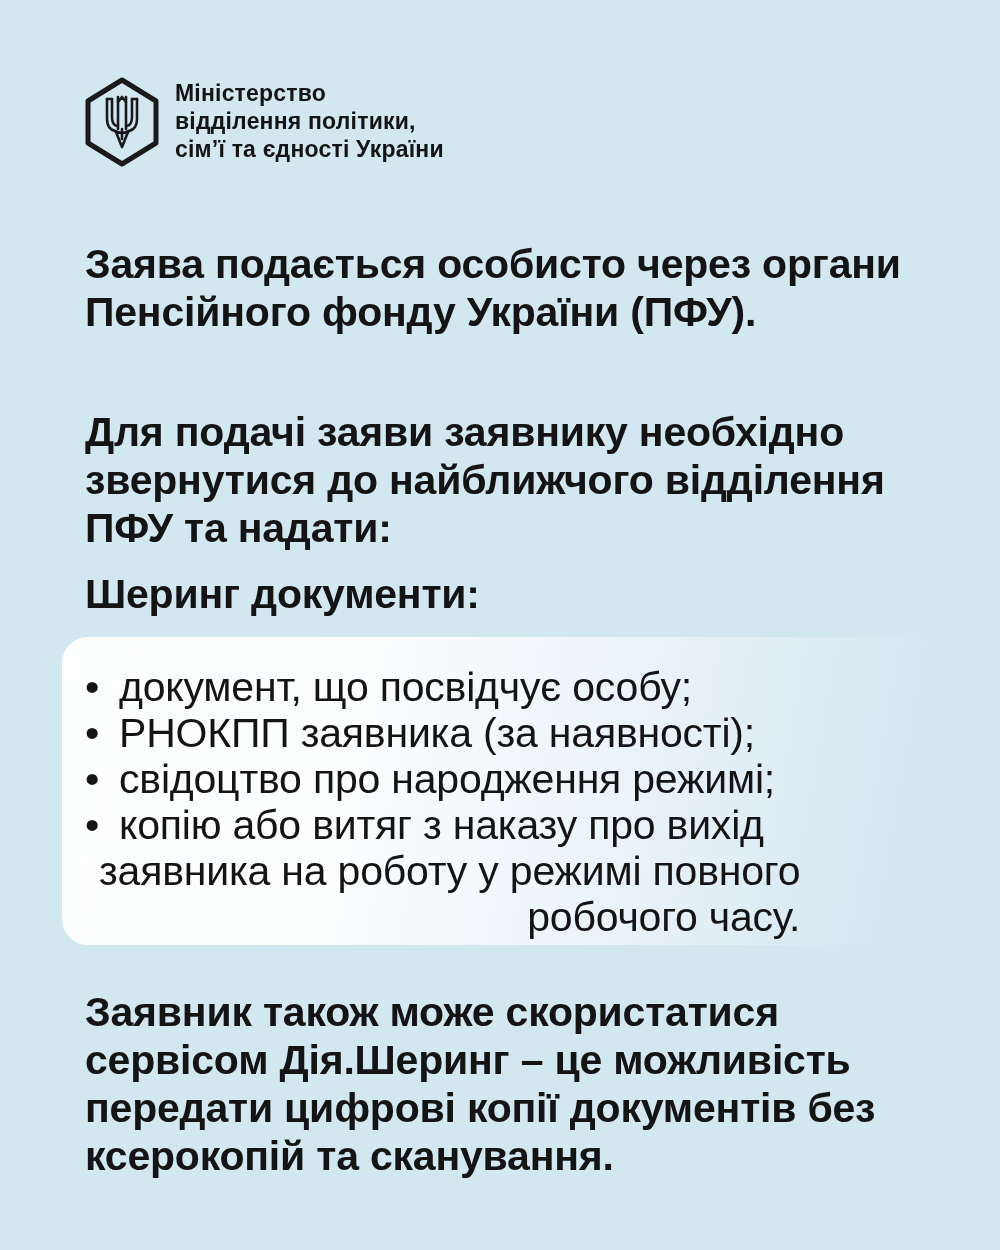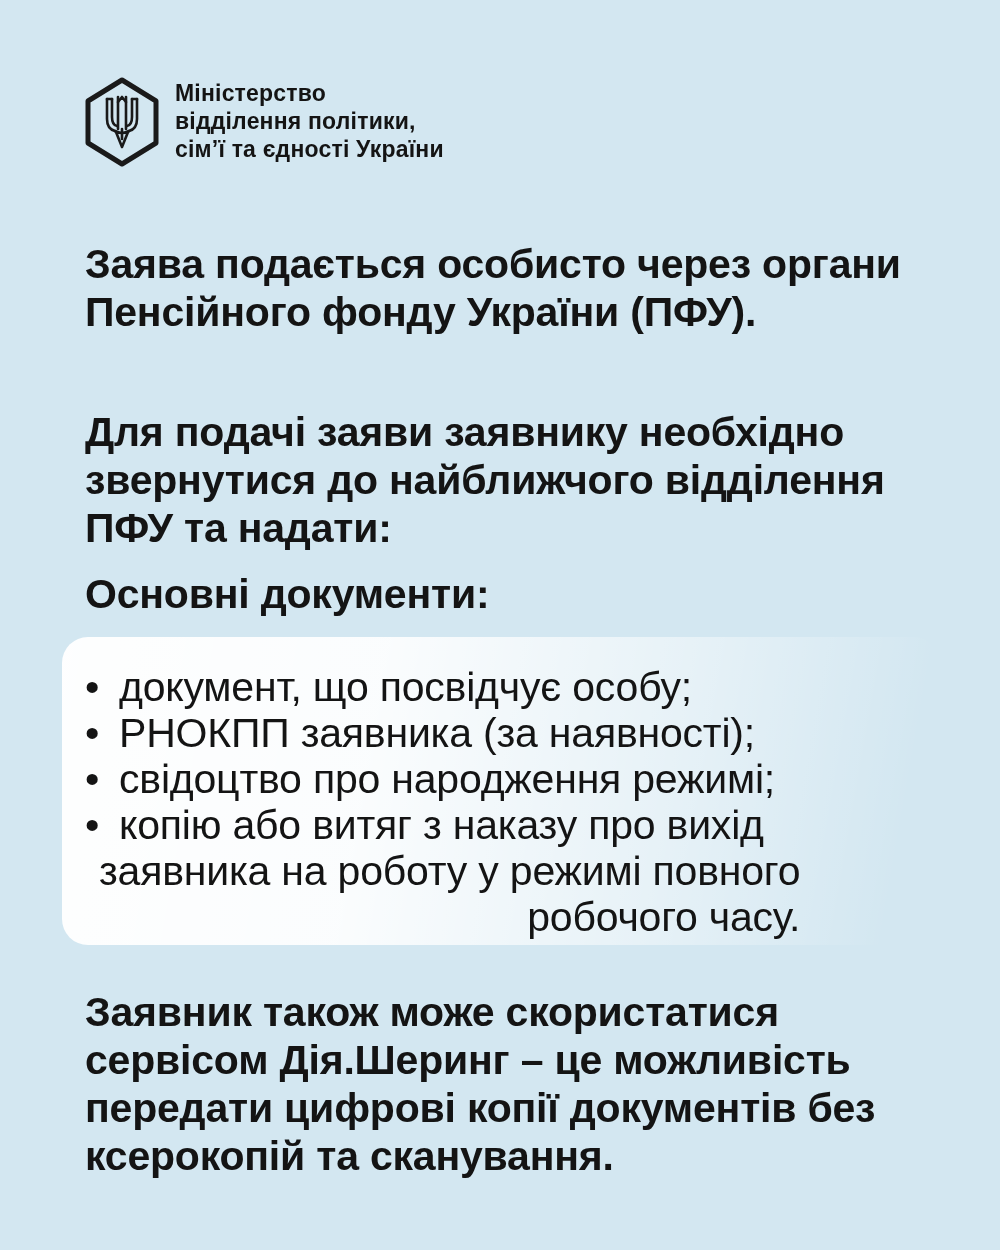--- a/index.html
+++ b/index.html
@@ -85,21 +85,21 @@
   <div>Заява подається особисто через органи</div>
   <div>Пенсійного фонду України (ПФУ).</div>
 </div>
 
 <div class="para" id="p2">
   <div>Для подачі заяви заявнику необхідно</div>
   <div>звернутися до найближчого відділення</div>
   <div>ПФУ та надати:</div>
 </div>
 
-<div class="para" id="list-heading">Основні документи:</div>
+<div class="para" id="list-heading">Шеринг документи:</div>
 
 <div class="docbox"></div>
 
 <ul class="bullets">
   <li>
     <div class="bline">
       <span class="bmarker">•</span>
       <span>документ, що посвідчує особу;</span>
     </div>
   </li>

